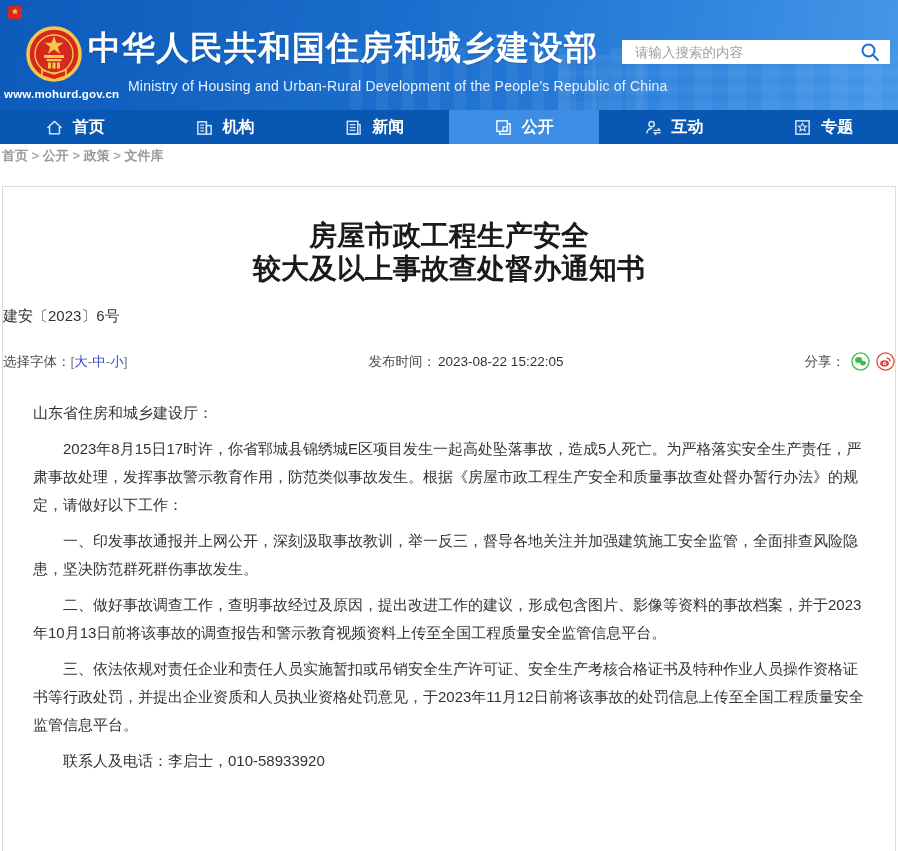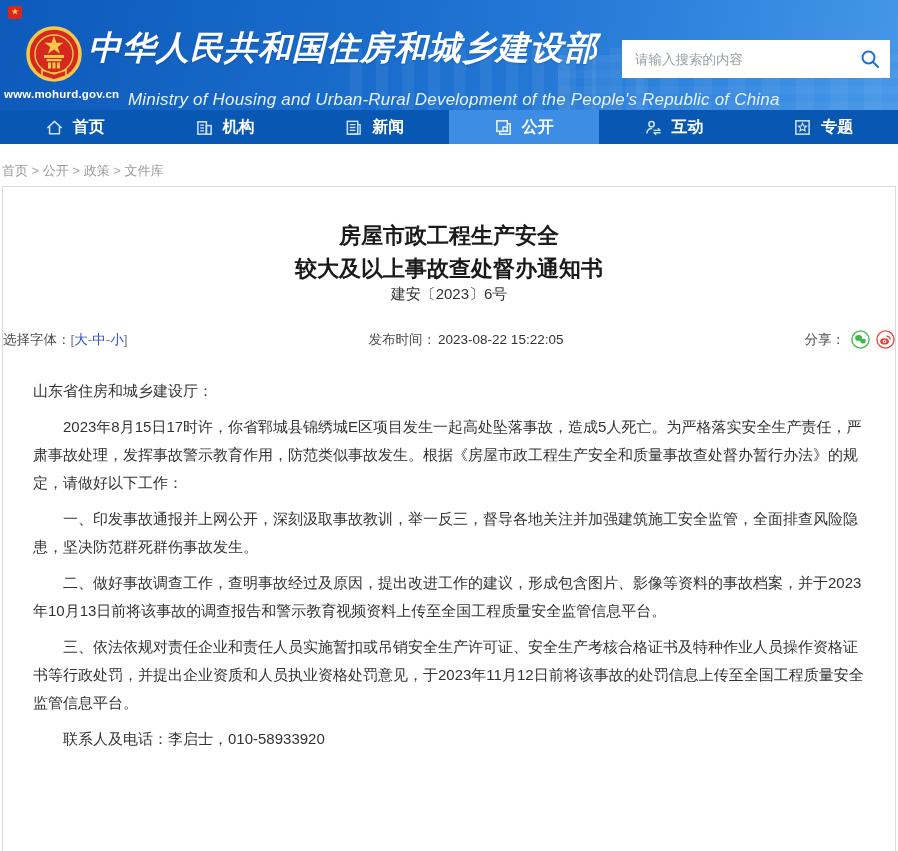--- a/index.html
+++ b/index.html
@@ -13,50 +13,50 @@
   .bldg { position: absolute; opacity: .45; pointer-events: none; }
   .bldg1 { left: 350px; top: 48px; width: 300px; height: 62px;
     background: repeating-linear-gradient(90deg, rgba(255,255,255,.12) 0 12px, transparent 12px 26px); }
   .bldg2 { right: 0; top: 55px; width: 340px; height: 55px;
     background: repeating-linear-gradient(90deg, rgba(255,255,255,.10) 0 18px, transparent 18px 34px),
                 repeating-linear-gradient(0deg, rgba(255,255,255,.07) 0 8px, transparent 8px 16px); }
   .mini-emblem { position: absolute; left: 8px; top: 5px; width: 14px; height: 15px; }
   .emblem { position: absolute; left: 24px; top: 26px; width: 60px; height: 62px; }
   .site-url { position: absolute; left: 4px; top: 88px; width: 100px; text-align: center;
     color: #fff; font-weight: bold; font-size: 11.5px; letter-spacing: .2px; }
-  .header-titles { position: absolute; left: 88px; top: 26px; font-style: italic; }
+  .header-titles { position: absolute; left: 88px; top: 26px; }
   .title-cn { color: #fff; font-size: 33px; font-weight: bold; letter-spacing: 1px;
     text-shadow: 0 1px 2px rgba(0,0,0,.18); white-space: nowrap; }
-  .title-en { color: #e8f2fd; font-size: 17px; margin-top: 19px; letter-spacing: .2px; padding-left: 40px; }
-  .search-box { position: absolute; right: 8px; top: 40px; width: 268px; height: 38px;
+  .title-en { color: #e8f2fd; font-size: 14px; margin-top: 7px; letter-spacing: .2px; padding-left: 40px; }
+  .search-box { position: absolute; right: 8px; top: 40px; width: 268px; height: 24px;
     background: #fff; display: flex; align-items: center; }
   .search-input { flex: 1; border: none; outline: none; height: 100%; padding: 0 8px 0 13px;
     font-size: 13.5px; color: #333; font-family: inherit; background: transparent; }
   .search-input::placeholder { color: #9aa0a6; }
   .search-btn { width: 40px; height: 100%; border: none; background: #fff; cursor: pointer;
     display: flex; align-items: center; justify-content: center; }
 
   
   .navbar { display: flex; height: 34px; background: #0857b2; }
   .nav-item { flex: 1; display: flex; align-items: center; justify-content: center; gap: 9px;
     color: #fff; font-size: 16px; font-weight: bold; cursor: pointer; }
   .nav-item.active { background: #3e8de5; }
   .nav-item svg { display: block; }
 
   
-  .breadcrumb { padding: 18px 0 0 2px; font-size: 13px; color: #999; height: 42px; }
+  .breadcrumb { padding: 3px 0 0 2px; font-size: 13px; color: #999; height: 42px; font-weight: bold; }
   .breadcrumb .bc-item { color: #999; cursor: pointer; }
   .breadcrumb .bc-sep { color: #aaa; }
 
   
   .card { margin: 0 2px; height: 665px; border: 1px solid #d7dce2; border-bottom: none;
     background: #fff; padding-top: 32px; overflow: hidden; }
-  .doc-title { text-align: center; font-size: 22px; font-weight: bold; color: #1a1a1a;
+  .doc-title { text-align: center; font-size: 28px; font-weight: bold; color: #1a1a1a;
     line-height: 33px; }
-  .doc-number { text-align: center; font-size: 15px; color: #333; }
+  .doc-number { text-align: left; font-size: 15px; color: #333; margin-top: 22px; }
   .meta-row { display: flex; justify-content: space-between; align-items: center; margin-top: 26px;
     font-size: 13.5px; color: #4d4d4d; }
   .meta-group { display: flex; align-items: center; }
   .meta-gap { width: 26px; }
   .font-link { color: #2e4fd0; cursor: pointer; }
   .font-sep { color: #777; }
   .publish-time { color: #333; margin-left: 2px; }
   .share-icons { display: flex; align-items: center; gap: 6px; margin-left: 6px; }
   .share-icons svg { display: block; cursor: pointer; }
 

